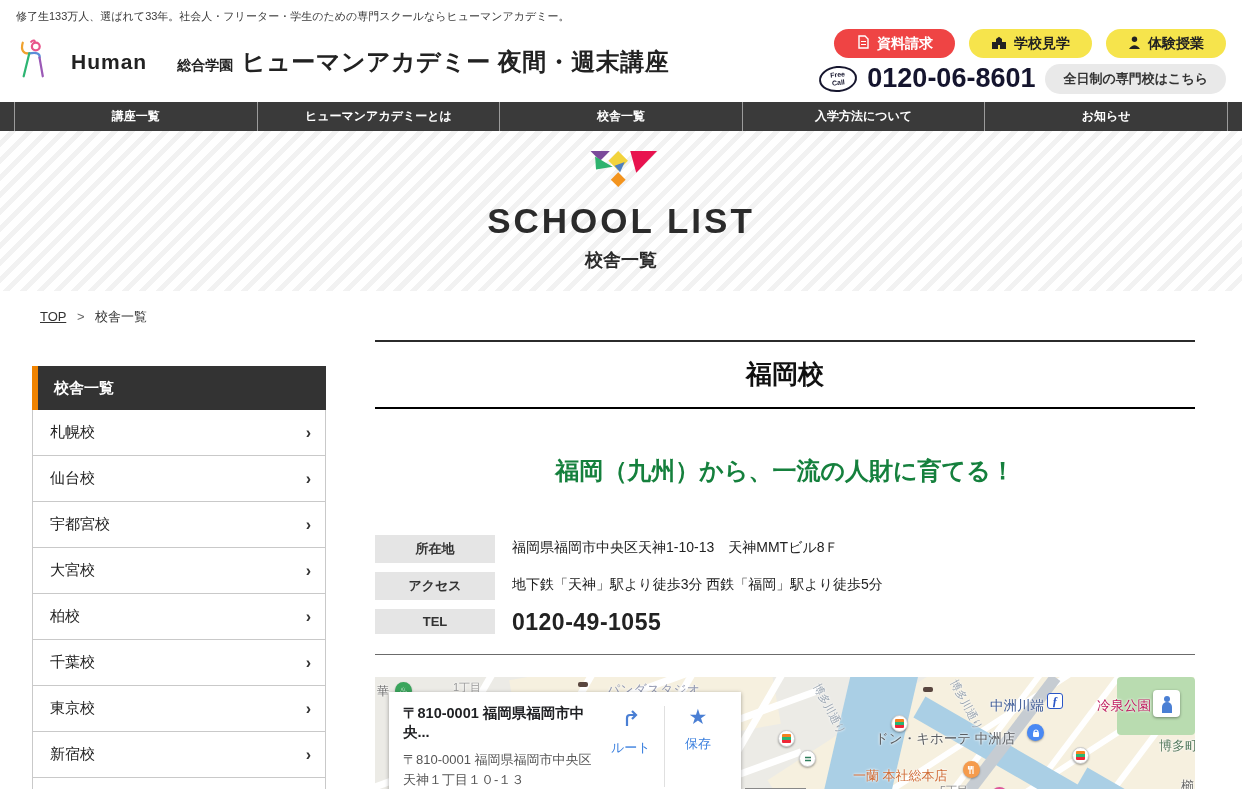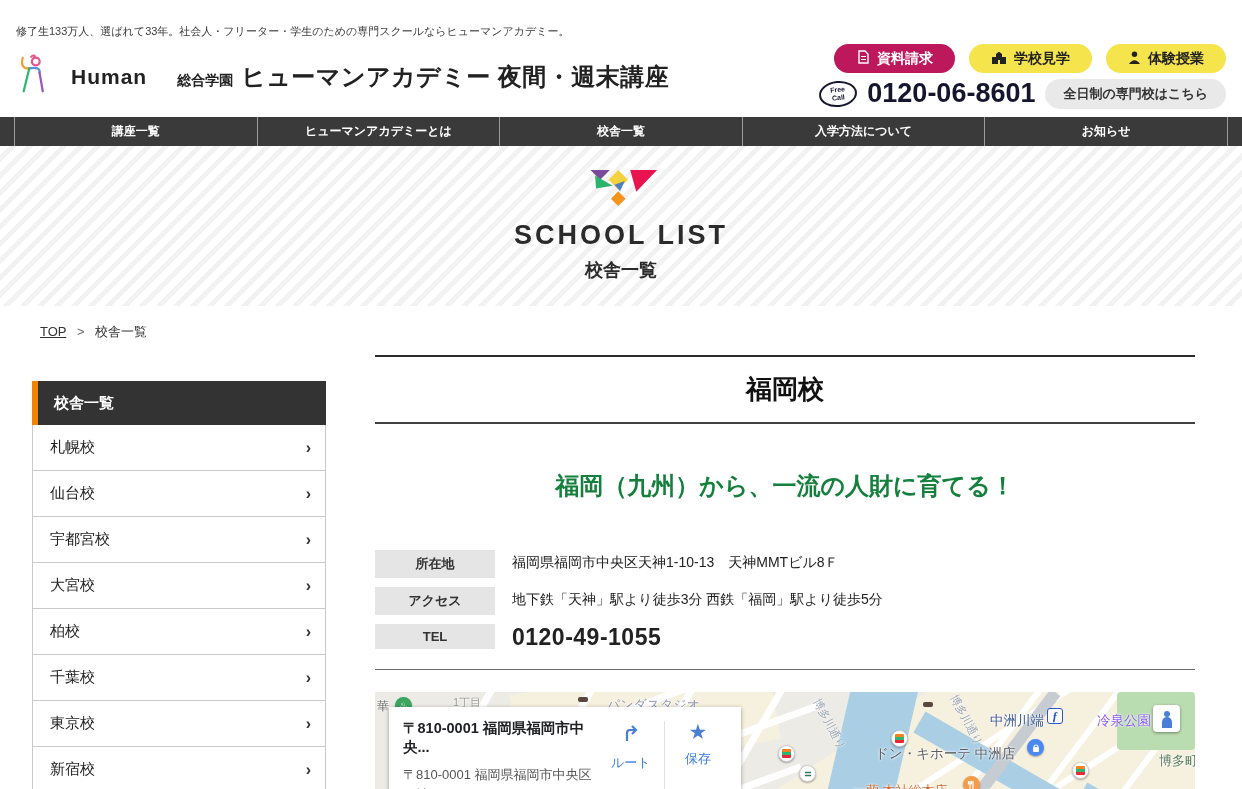--- a/index.html
+++ b/index.html
@@ -1,64 +1,64 @@
 <!DOCTYPE html>
 <html><head>
 <meta charset="utf-8">
 <style>
   *{margin:0;padding:0;box-sizing:border-box}
   body{font-family:"Liberation Sans","DejaVu Sans",sans-serif;background:#fff;color:#222}
   .page{position:relative;width:1242px;height:789px;overflow:hidden;background:#fff;margin:0 auto}
 
   
-  .topbar{padding:24px 16px 3px;font-size:11px;color:#3a3a3a}
+  .topbar{padding:9px 16px 3px;font-size:11px;color:#3a3a3a}
 
   
   .header{display:flex;justify-content:space-between;align-items:center;padding:2px 16px 8px}
   .logo{display:flex;align-items:center;cursor:pointer}
   .logo-en{font-size:21px;font-weight:bold;color:#222;letter-spacing:1px;margin-left:21px}
   .brand{display:flex;align-items:baseline;margin-left:30px}
   .brand-type{font-size:14px;font-weight:bold;margin-right:8px}
   .brand-ja{font-size:24px;font-weight:bold;letter-spacing:.5px}
   .hright{display:flex;flex-direction:column;align-items:flex-end;gap:5px}
   .hbtns{display:flex;gap:14px}
   .hbtn{display:inline-flex;align-items:center;gap:7px;height:29px;border-radius:15px;padding:0 22px;font-weight:bold;font-size:14px;border:none;cursor:pointer;font-family:inherit}
-  .hbtn.pink{background:#be185d;color:#fff}
+  .hbtn.pink{background:#ef4444;color:#fff}
   .hbtn.yellow{background:#f6e44c;color:#222}
   .phone-row{display:flex;align-items:center;gap:10px}
   .fc-oval{width:38px;height:26px;border:2px solid #16162e;border-radius:50%;display:flex;flex-direction:column;align-items:center;justify-content:center;font-size:7px;font-weight:bold;line-height:1.1;color:#16162e;transform:rotate(-6deg)}
   .phone-num{font-size:27px;font-weight:800;color:#15152e;letter-spacing:0}
   .fulltime{background:#e9e9e9;border-radius:15px;padding:6px 18px;font-size:13px;font-weight:bold;color:#333;cursor:pointer}
 
   
   .nav{display:flex;height:29px;background:#3a3a3a;padding:0 14px}
   .nav a{flex:1;display:flex;align-items:center;justify-content:center;color:#fff;font-size:12px;font-weight:bold;text-decoration:none;border-left:1px solid #9b9b9b;cursor:pointer}
   .nav a:last-child{border-right:1px solid #9b9b9b}
 
   
   .hero{height:160px;background:repeating-linear-gradient(135deg,#ffffff 0 7px,#f2f2f2 7px 12px);display:flex;flex-direction:column;align-items:center;justify-content:center}
-  .hero-en{font-size:27px;font-weight:900;letter-spacing:3px;color:#2b2b2b;margin-top:9px}
+  .hero-en{font-size:35px;font-weight:900;letter-spacing:3px;color:#2b2b2b;margin-top:9px}
   .hero-ja{font-size:18px;font-weight:bold;color:#2b2b2b;margin-top:7px}
 
   
   .crumb{padding:17px 0 0 40px;font-size:13px;color:#333}
   .crumb a{color:#333;text-decoration:underline;cursor:pointer}
   .crumb .sep{margin:0 7px;color:#666}
 
   
   .content{display:flex;padding:8px 47px 0 32px;gap:49px;align-items:flex-start}
   .sidebar{width:294px;flex-shrink:0;margin-top:32px}
   .sb-head{height:44px;line-height:44px;background:#333;border-left:6px solid #f08300;color:#fff;font-size:15px;font-weight:bold;padding-left:16px}
   .sb-list{border:1px solid #c9c9c9;border-top:none;list-style:none}
   .sb-item{height:46px;display:flex;align-items:center;justify-content:space-between;padding:0 14px 0 17px;border-bottom:1px solid #c9c9c9;background:#fff;font-size:15px;color:#222;cursor:pointer}
   .sb-item:last-child{border-bottom:none}
   .sb-chev{font-size:16px;font-weight:bold;color:#333}
 
   .main{flex:1;min-width:0;margin-top:6px}
-  .school-title{border-top:2px solid #2b2b2b;border-bottom:2px solid #404040;text-align:center;font-size:26px;font-weight:bold;color:#111;padding:15px 0}
+  .school-title{border-top:2px solid #2b2b2b;border-bottom:2px solid #000000;text-align:center;font-size:26px;font-weight:bold;color:#111;padding:15px 0}
   .catch{text-align:center;font-size:24px;font-weight:bold;color:#15803d;margin-top:46px}
   .info{margin-top:48px}
   .info-row{display:flex;align-items:flex-start;margin-bottom:9px}
   .info-label{width:120px;background:#e5e5e5;text-align:center;font-size:13px;font-weight:bold;color:#333;padding:5px 0;flex-shrink:0}
   .info-val{margin-left:17px;font-size:14px;color:#222;padding-top:4px}
   .info-val.big{font-size:23px;font-weight:800;padding-top:0;letter-spacing:.5px}
   .divider{border-bottom:1px solid #6b6b6b;margin-top:18px}
 
   
   .map{position:relative;margin-top:22px;height:170px;background:#ecebe6;overflow:hidden;cursor:grab}
@@ -316,21 +316,21 @@
               <path d="M3,18v-6a5,5 0 0 1 10,0v6z" fill="#4a7fd4"></path>
             </svg>
         </div>
 
         <span class="ml" style="left:2px;top:6px;font-size:12px;color:#666">華</span>
         <span class="ml" style="left:78px;top:3px;font-size:11px;color:#999">1丁目</span>
         <span class="ml" style="left:232px;top:4px;font-size:13px;color:#9298b0">パンダスタジオ</span>
         <span class="ml" style="left:448px;top:4px;font-size:11px;color:#9aa5b1;transform:rotate(62deg);transform-origin:left top">博多川通り</span>
         <span class="ml" style="left:585px;top:0;font-size:11px;color:#9aa5b1;transform:rotate(62deg);transform-origin:left top">博多川通り</span>
         <span class="ml" style="left:615px;top:20px;font-size:13.5px;color:#3d5a96">中洲川端</span>
-        <span class="ml" style="left:722px;top:20px;font-size:13.5px;color:#8b5cf6">冷泉公園</span>
+        <span class="ml" style="left:722px;top:20px;font-size:13.5px;color:#be185d">冷泉公園</span>
         <span class="ml" style="left:784px;top:60px;font-size:13px;color:#557a5e">博多町</span>
         <span class="ml" style="left:500px;top:53px;font-size:13.5px;color:#5a5d61">ドン・キホーテ 中洲店</span>
         <span class="ml" style="left:478px;top:90px;font-size:13px;color:#cf6a34">一蘭 本社総本店</span>
         <span class="ml" style="left:565px;top:106px;font-size:11px;color:#8c8c8c">5丁目</span>
 
         <span class="mbox" style="left:370px;top:111px">日本銀行前</span>
 
         <span class="ml" style="left:806px;top:100px;font-size:13px;color:#666">櫛</span>
 
         <div class="mapcard">

